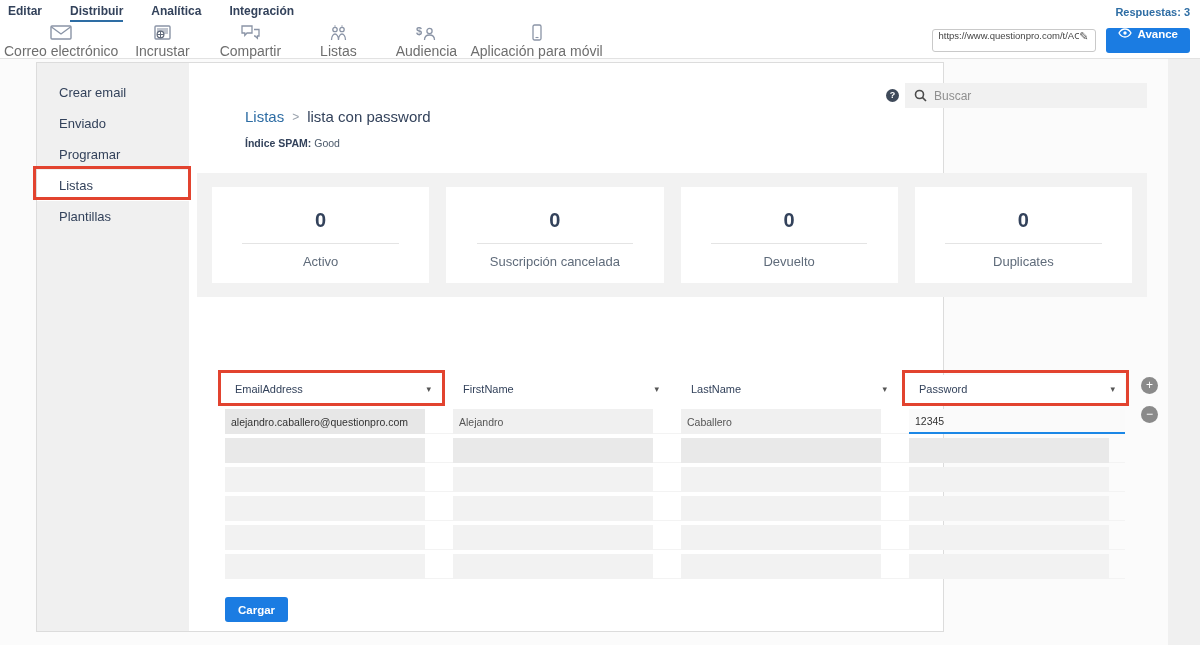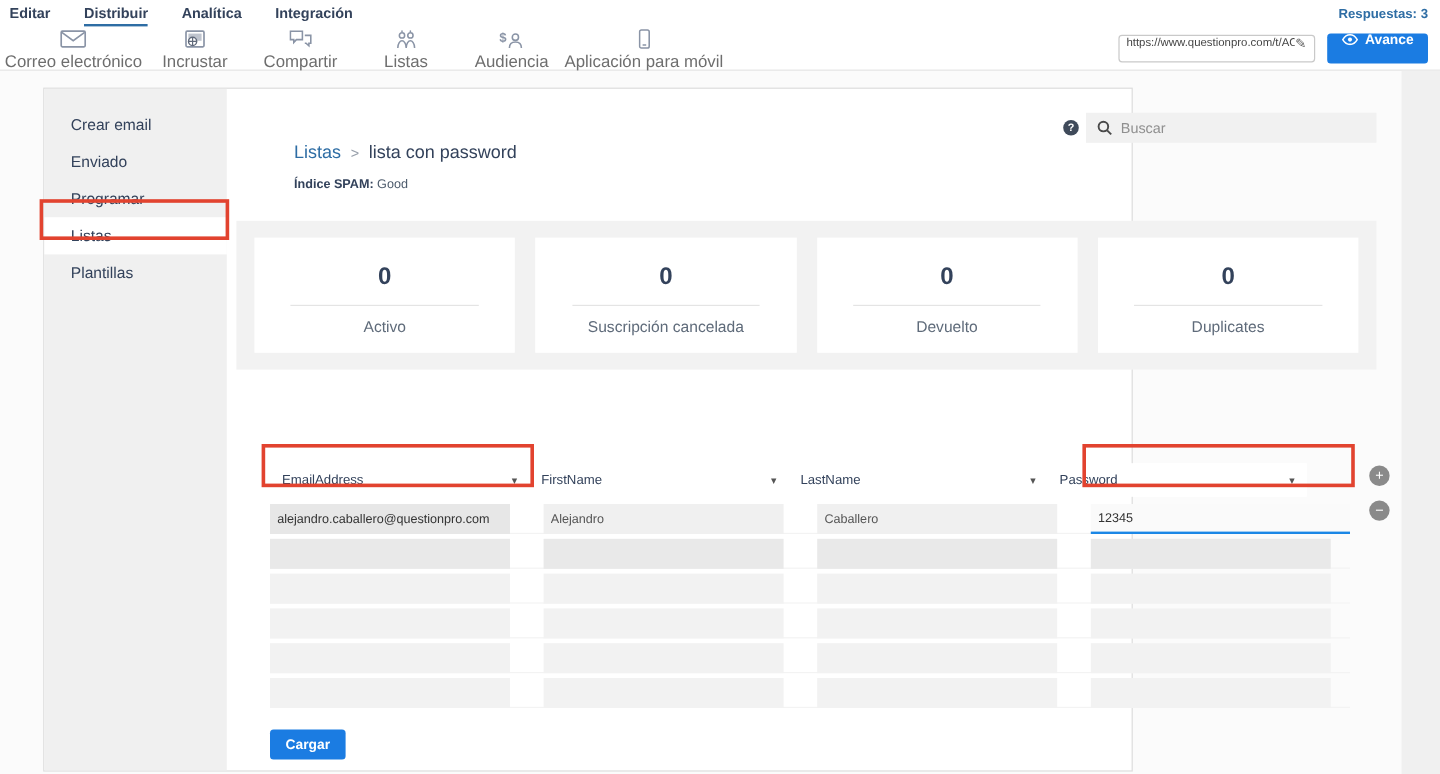--- a/index.html
+++ b/index.html
@@ -19,21 +19,21 @@
   .tool-label{font-size:14px;color:#6e6e6e;white-space:nowrap}
   .toolbar-right{margin-left:auto;display:flex;align-items:center;gap:10px}
   .url-box{width:164px;height:23px;border:1px solid #c9c9c9;border-radius:3px;background:#fff;display:flex;align-items:flex-start;padding:0 6px}
   .url-input{flex:1;border:none;outline:none;font-size:9.5px;color:#444;background:transparent;min-width:0;font-family:inherit}
   .pencil{font-size:11px;color:#555;cursor:pointer}
   .btn-avance{height:25px;background:#1b7ce2;border:none;border-radius:3px;color:#fff;font-size:11.5px;font-weight:bold;display:flex;align-items:flex-start;gap:6px;padding:0 12px;cursor:pointer;font-family:inherit}
 
   
   .page{position:absolute;top:59px;left:0;right:0;bottom:0;background:#fbfbfb}
   .right-strip{position:absolute;top:0;right:0;width:32px;height:100%;background:#f0f0f0}
-  .panel{position:absolute;left:36px;top:14px;width:908px;height:570px;background:#fff;border:1px solid #dcdcdc;display:flex}
+  .panel{position:absolute;left:36px;top:3px;width:908px;height:570px;background:#fff;border:1px solid #dcdcdc;display:flex}
 
   
   .sidebar{width:152px;background:#f0f0f0;padding-top:14px;flex-shrink:0}
   .side-item{height:31px;line-height:31px;padding-left:22px;font-size:13px;color:#33425b;cursor:pointer}
   .side-item.active{background:#fff}
 
   
   .main{flex:1;position:relative}
   .help-icon{position:absolute;left:697px;top:26px;width:13px;height:13px;border-radius:50%;background:#3f4a5a;color:#fff;font-size:9px;font-weight:bold;text-align:center;line-height:13px;cursor:pointer}
   .searchbox{position:absolute;left:716px;top:20px;width:242px;height:25px;background:#f1f1f1;display:flex;align-items:center;gap:7px;padding:0 9px}
@@ -51,21 +51,21 @@
   .stats-band{position:absolute;left:8px;top:110px;width:950px;height:124px;background:#f2f2f2;display:flex;gap:17px;padding:14px 15px}
   .stat-card{flex:1;background:#fff;text-align:center}
   .stat-value{font-size:20px;font-weight:bold;color:#33425b;margin-top:22px}
   .stat-divider{width:72%;border-top:1px solid #e4e4e4;margin:11px auto 10px}
   .stat-label{font-size:13px;color:#5f6b7a}
 
   .tabs{position:absolute;left:36px;top:262px;width:922px;display:flex;gap:34px;border-bottom:1px solid #e8e8e8}
   .tab{font-size:12.5px;font-weight:bold;color:#33425b;padding-bottom:9px;cursor:pointer}
   .tab.active{border-bottom:3px solid #1b87e6;padding-bottom:6px}
 
-  .hdr-row{position:absolute;left:36px;top:312px;display:grid;grid-template-columns:repeat(4,216px);column-gap:0}
+  .hdr-row{position:absolute;left:36px;top:312px;display:grid;grid-template-columns:repeat(4,216px);column-gap:12px}
   .dropdown{height:28px;background:#fff;display:flex;align-items:center;justify-content:space-between;padding:0 10px;font-size:11px;color:#33425b;cursor:pointer}
   .caret{font-size:9px;color:#555}
 
   .row-controls{position:absolute;left:952px;top:314px;display:flex;flex-direction:column;gap:12px}
   .circle-btn{width:17px;height:17px;border-radius:50%;background:#8a8a8a;color:#fff;border:none;font-size:12px;line-height:15px;text-align:center;cursor:pointer;padding:0;font-family:inherit}
 
   .rows{position:absolute;left:36px;top:346px}
   .form-row{display:grid;grid-template-columns:repeat(4,216px);column-gap:12px;height:25px;padding-bottom:0;margin-bottom:4px;border-bottom:1px solid #f3f3f3}
   .cell-input{width:200px;height:25px;border:none;outline:none;background:#f2f2f2;font-size:10.5px;color:#666;padding:0 6px;font-family:inherit}
   .form-row.filled .cell-input{background:#f0f0f0;color:#555}

